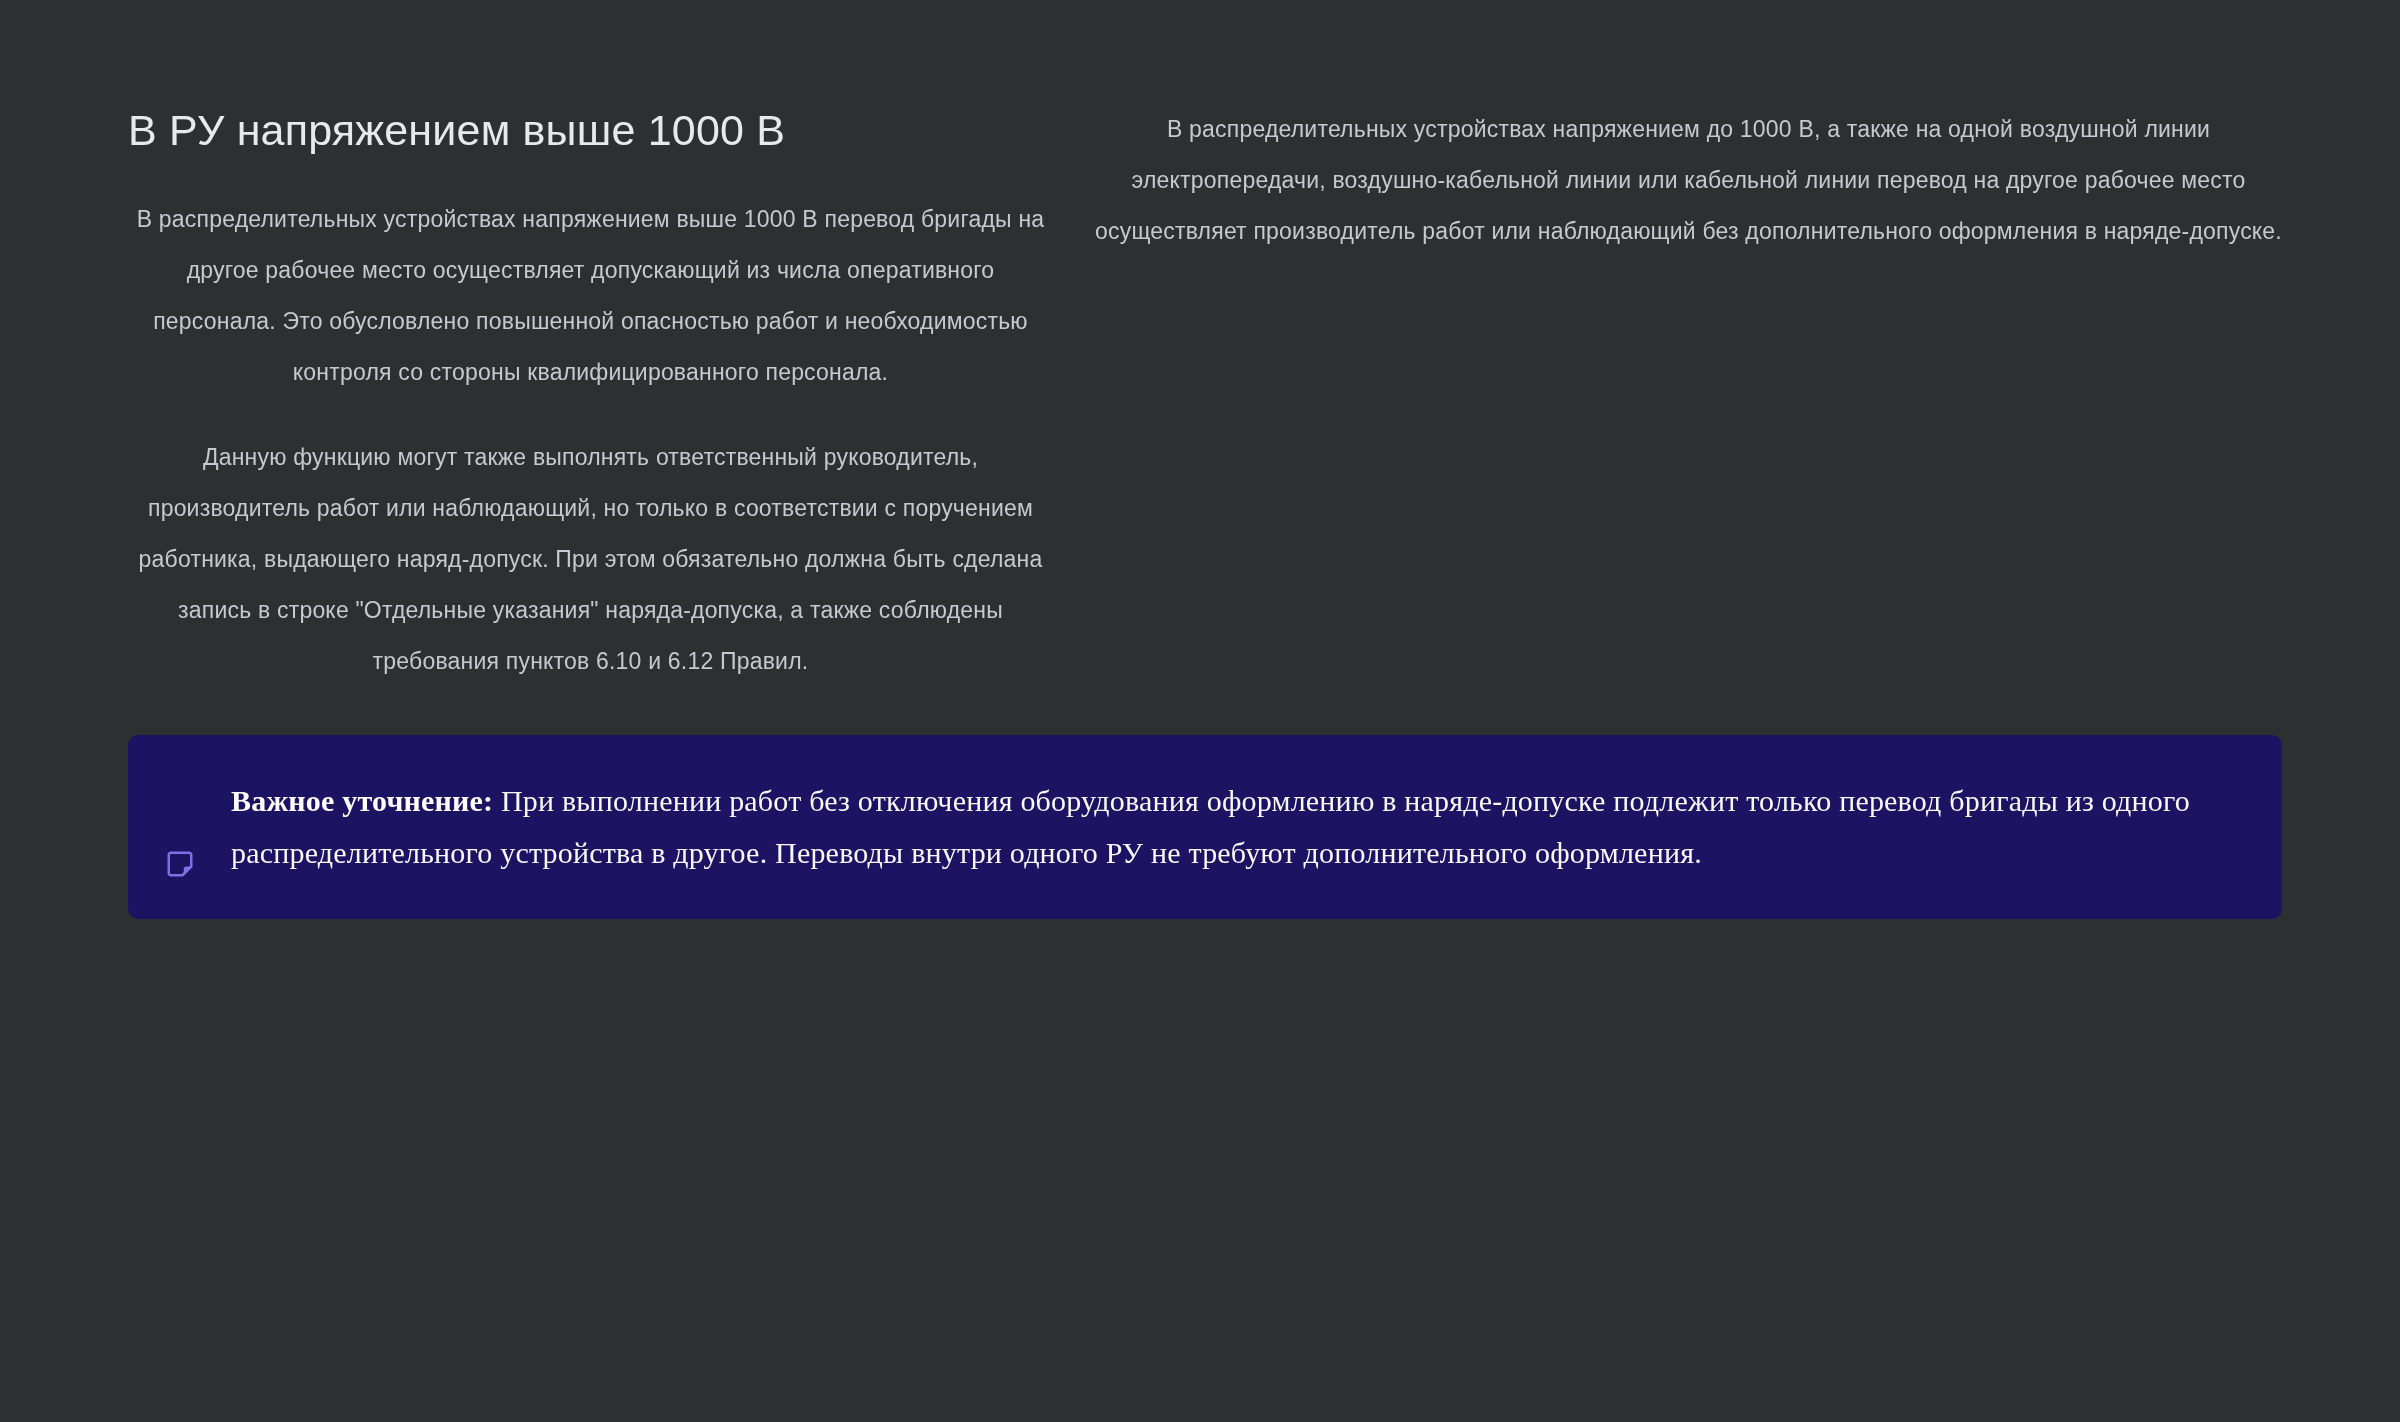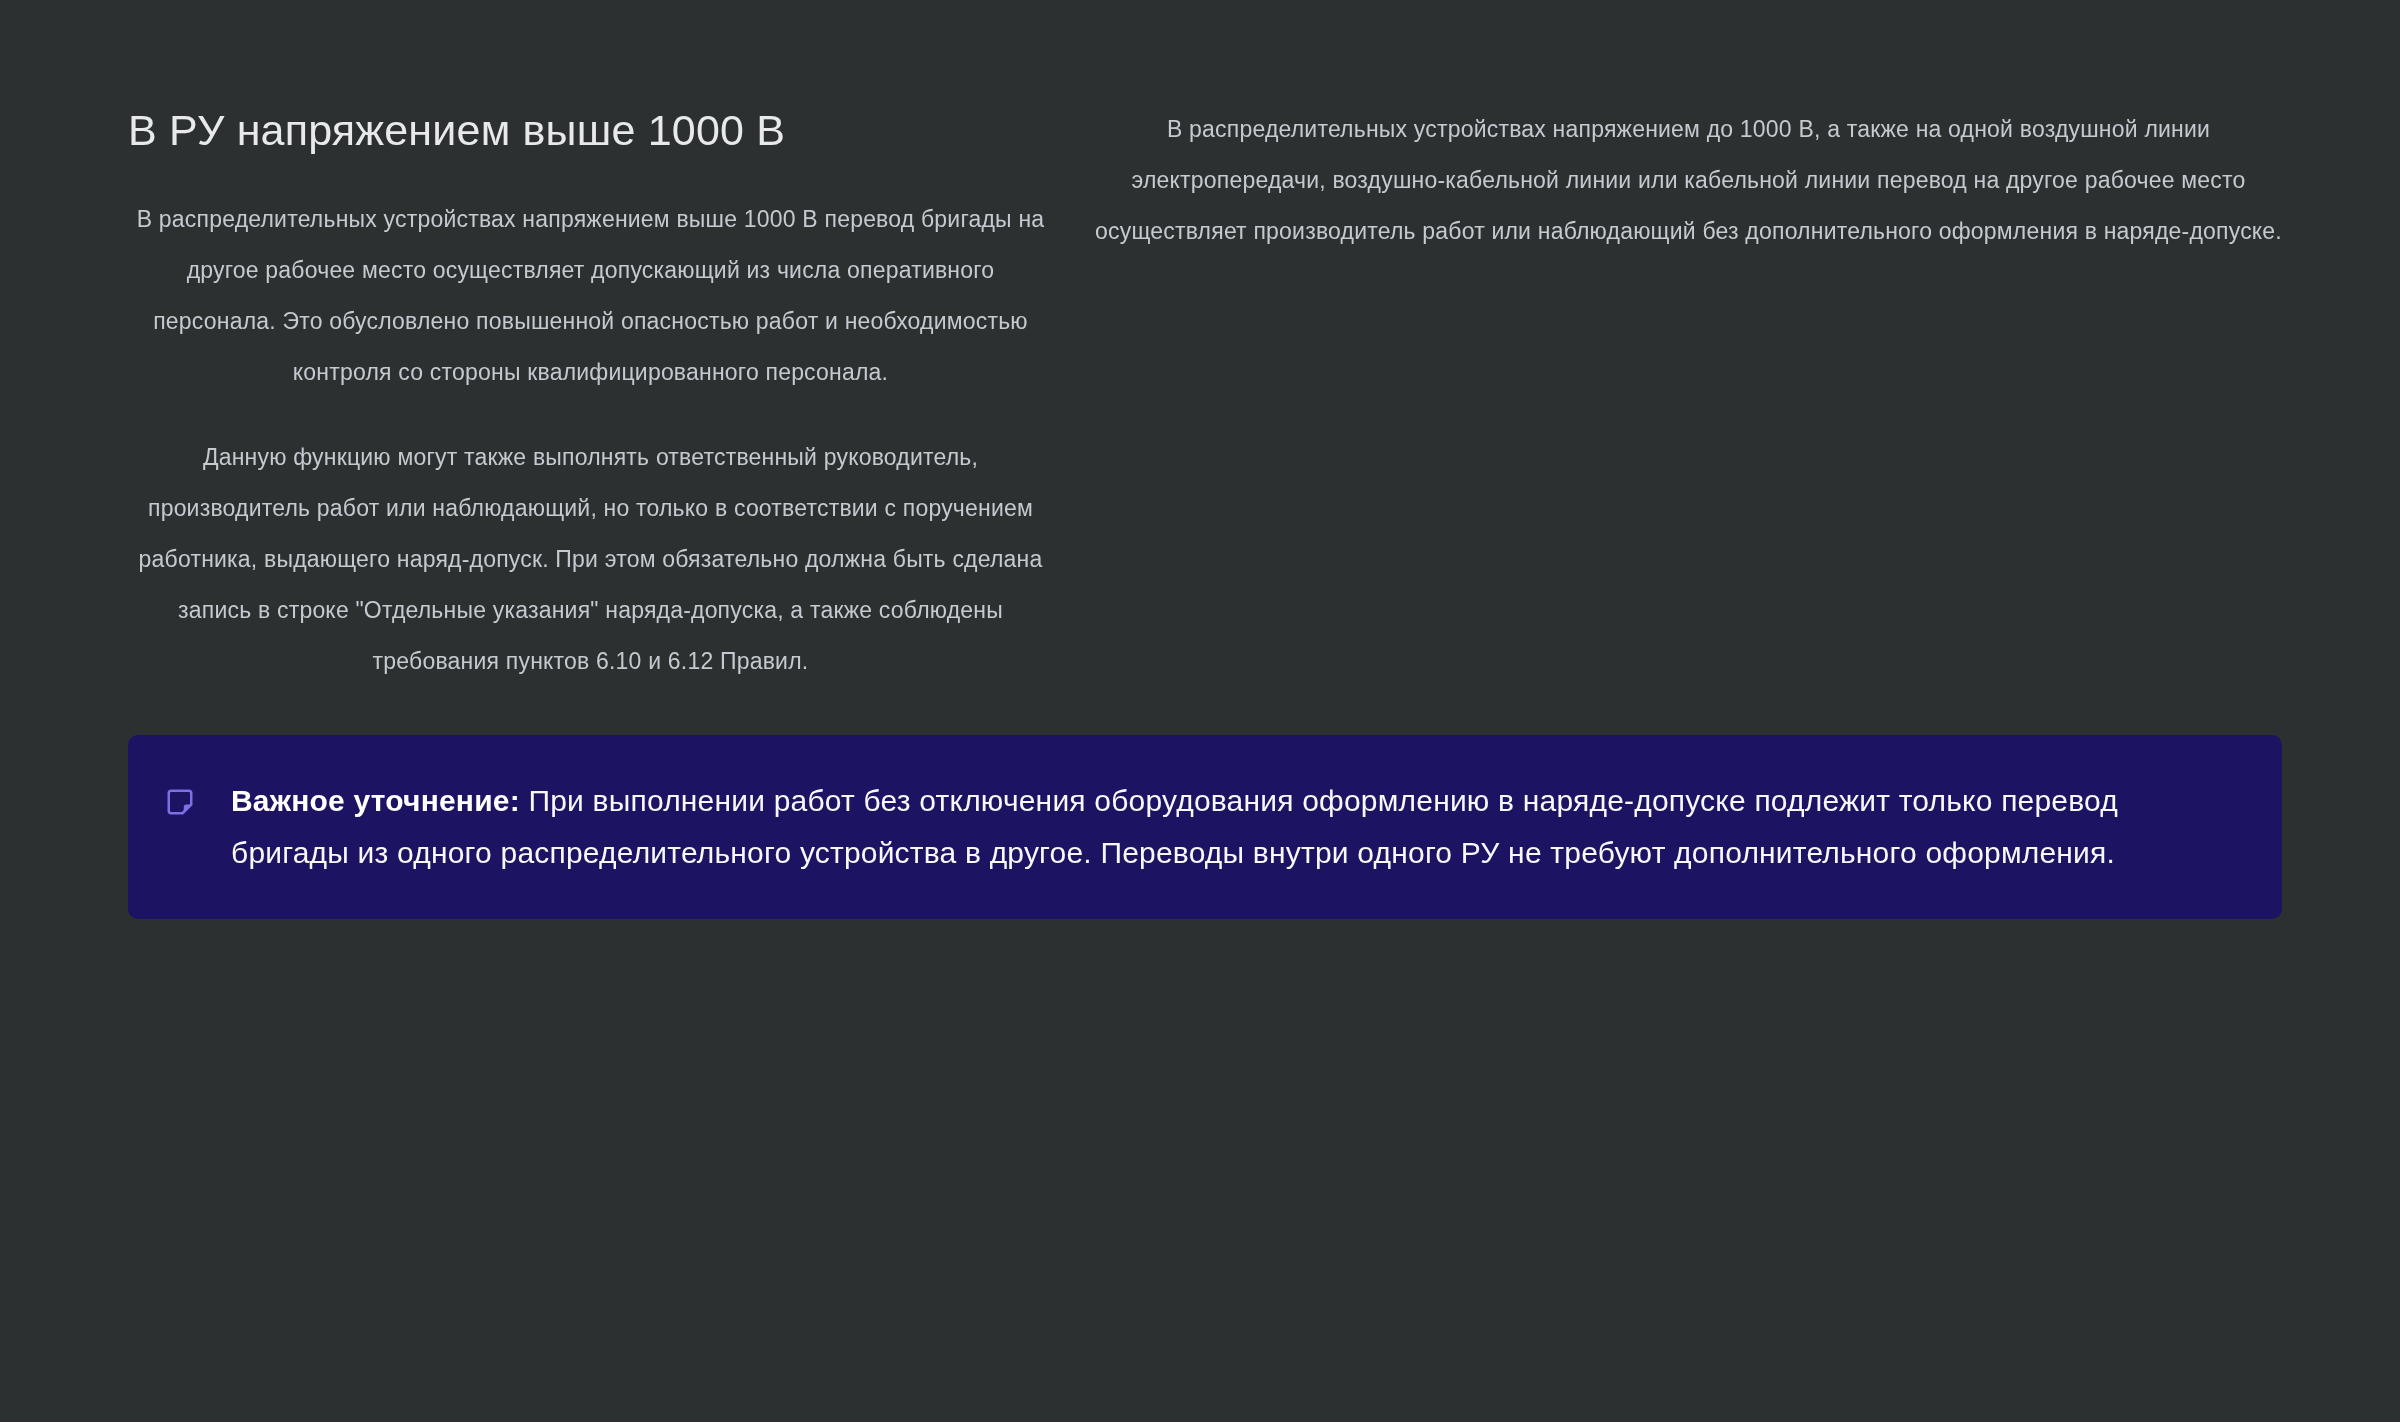--- a/index.html
+++ b/index.html
@@ -32,21 +32,21 @@
   .col p{
     font-size:23px;line-height:51px;color:#c6cad0;
     margin:0 0 34px;letter-spacing:.2px;text-align:center;
   }
   .col p:last-child{margin-bottom:0;}
   .note{
     margin-top:48px;
     background:var(--note-bg);
     border-radius:10px;
     padding:40px 56px 40px 37px;
-    display:flex;align-items:flex-start;
+    display:flex;align-items:flex-end;font-family:Liberation Serif, serif;
   }
   .note-icon{
     flex:0 0 auto;width:30px;height:30px;
     margin:12px 36px 0 0;color:var(--accent);
   }
   .note-icon svg{display:block;width:30px;height:30px;}
   .note-text{
     font-size:30px;line-height:52px;color:#f7f8fa;margin:0;letter-spacing:.2px;
   }
   .note-text strong{font-weight:700;color:#ffffff;}

